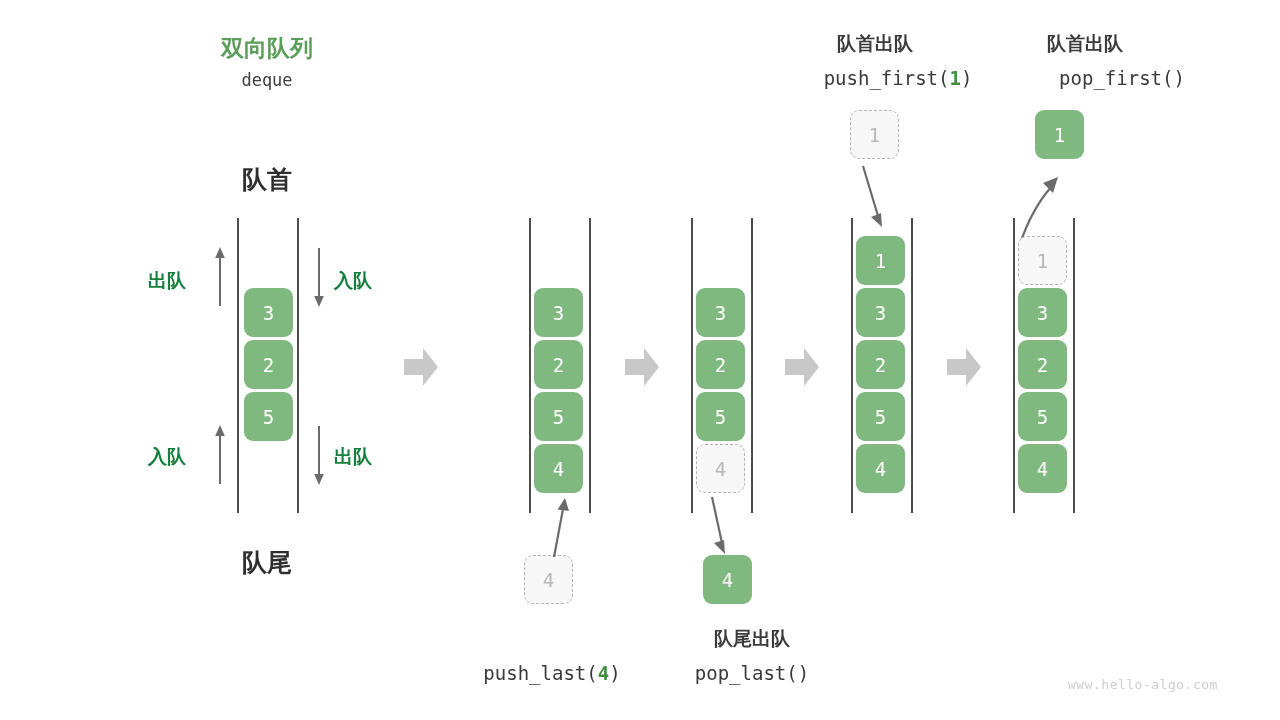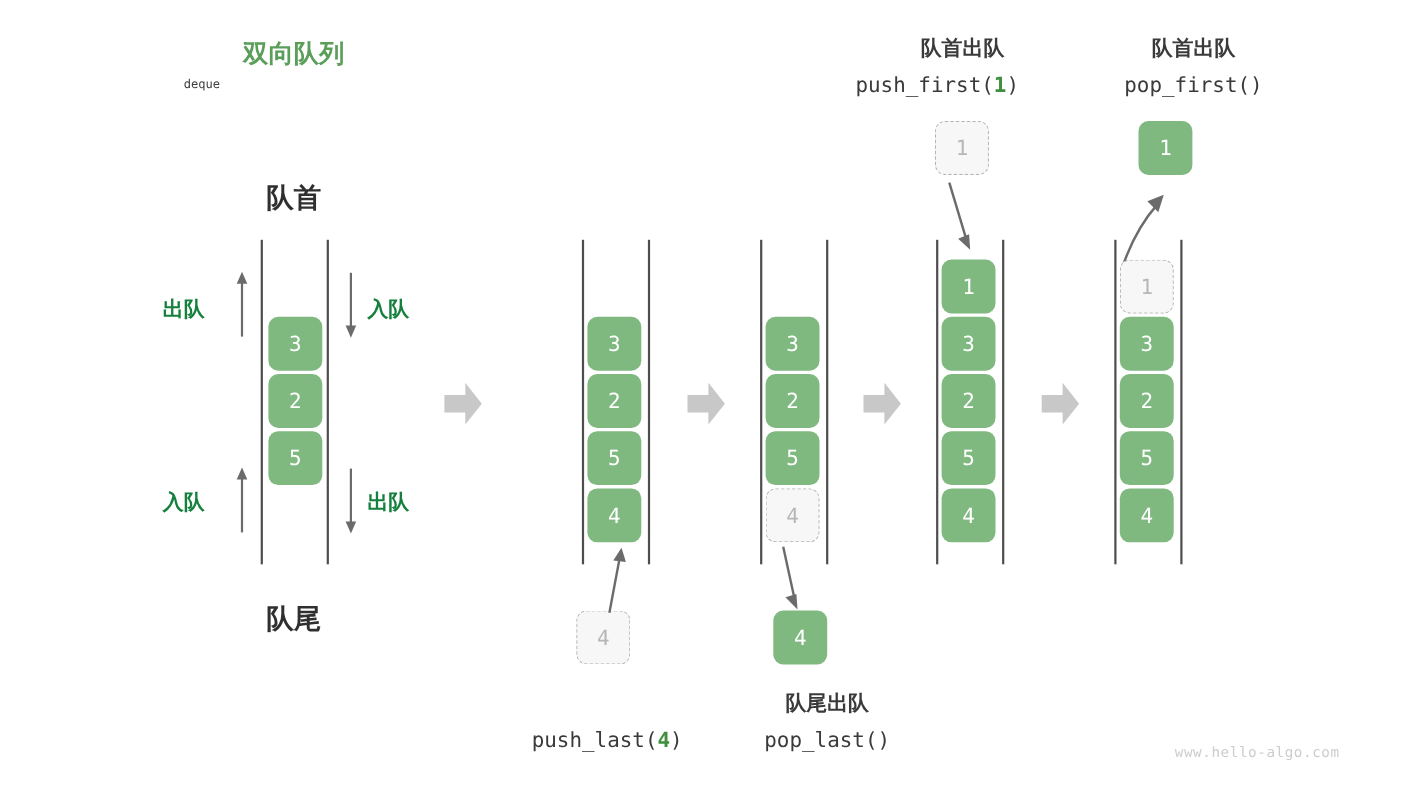--- a/index.html
+++ b/index.html
@@ -25,22 +25,23 @@
 
   
   .title {
     font-size: 23px;
     font-weight: bold;
     color: #5a9e5a;
     text-align: center;
     white-space: nowrap;
   }
   .subtitle {
-    font-size: 11px;
+    font-size: 17px;
     color: #3f3f3f;
+    text-align: center;
     white-space: nowrap;
     font-family: "DejaVu Sans Mono", "Liberation Mono", monospace;
   }
   .cap-cn {
     font-size: 19px;
     font-weight: bold;
     color: #3a3a3a;
     text-align: center;
     white-space: nowrap;
   }
@@ -194,21 +195,21 @@
   </svg>
 
   <div class="abs cap-cn" style="left:652px; top:626px; width:200px;">队尾出队</div>
   <div class="abs cap-code" style="left:652px; top:662px; width:200px;"><span>pop_last(</span><span class="hl"></span><span>)</span></div>
 
   <svg class="abs flowarrow" style="left:785px; top:348px;" width="34" height="38">
     <polygon points="0,11 19,11 19,0 34,19 19,38 19,27 0,27" fill="#c8c8c8"></polygon>
   </svg>
 
   <div class="abs cap-cn" style="left:775px; top:31px; width:200px;">队首出队</div>
-  <div class="abs cap-code" style="left:752px; top:67px; width:200px;"><span>push_first(</span><span class="hl">1</span><span>)</span></div>
+  <div class="abs cap-code" style="left:798px; top:67px; width:200px;"><span>push_first(</span><span class="hl">1</span><span>)</span></div>
 
   <div class="abs cell ghost" style="left:850px; top:110px;">1</div>
 
   <svg class="abs" style="left:855px; top:164px;" width="40" height="66">
     <path d="M8,2 L23,52" stroke="#6b6b6b" stroke-width="2.2" fill="none"></path>
     <polygon points="27,63 16,53 26,49" fill="#6b6b6b"></polygon>
   </svg>
 
   <div class="abs rail" style="left:851px; top:218px; height:295px;"></div>
   <div class="abs rail" style="left:911px; top:218px; height:295px;"></div>
@@ -219,21 +220,21 @@
     <div class="cell filled" style="margin-bottom:3px;">2</div>
     <div class="cell filled" style="margin-bottom:3px;">5</div>
     <div class="cell filled">4</div>
   </div>
 
   <svg class="abs flowarrow" style="left:947px; top:348px;" width="34" height="38">
     <polygon points="0,11 19,11 19,0 34,19 19,38 19,27 0,27" fill="#c8c8c8"></polygon>
   </svg>
 
   <div class="abs cap-cn" style="left:985px; top:31px; width:200px;">队首出队</div>
-  <div class="abs cap-code" style="left:985px; top:67px; width:200px;"><span>pop_first(</span><span class="hl"></span><span>)</span></div>
+  <div class="abs cap-code" style="left:1022px; top:67px; width:200px;"><span>pop_first(</span><span class="hl"></span><span>)</span></div>
 
   <div class="abs cell filled" style="left:1035px; top:110px;">1</div>
 
   <svg class="abs" style="left:1010px; top:164px;" width="54" height="82">
     <path d="M10,80 C16,62 26,40 42,22" stroke="#6b6b6b" stroke-width="2.2" fill="none"></path>
     <polygon points="48,13 33,19 43,29" fill="#6b6b6b"></polygon>
   </svg>
 
   <div class="abs rail" style="left:1013px; top:218px; height:295px;"></div>
   <div class="abs rail" style="left:1073px; top:218px; height:295px;"></div>

